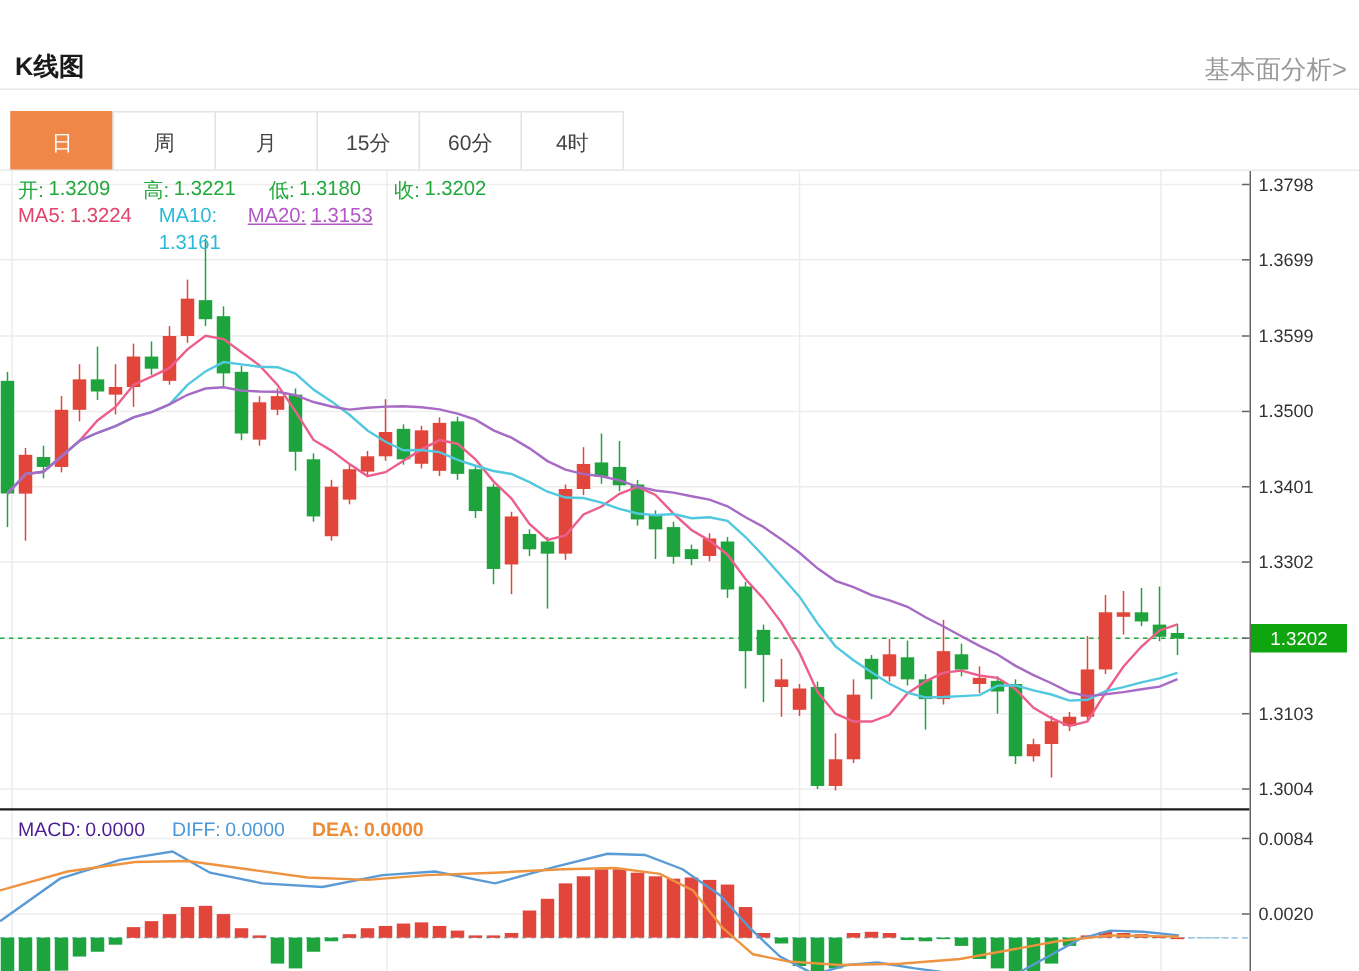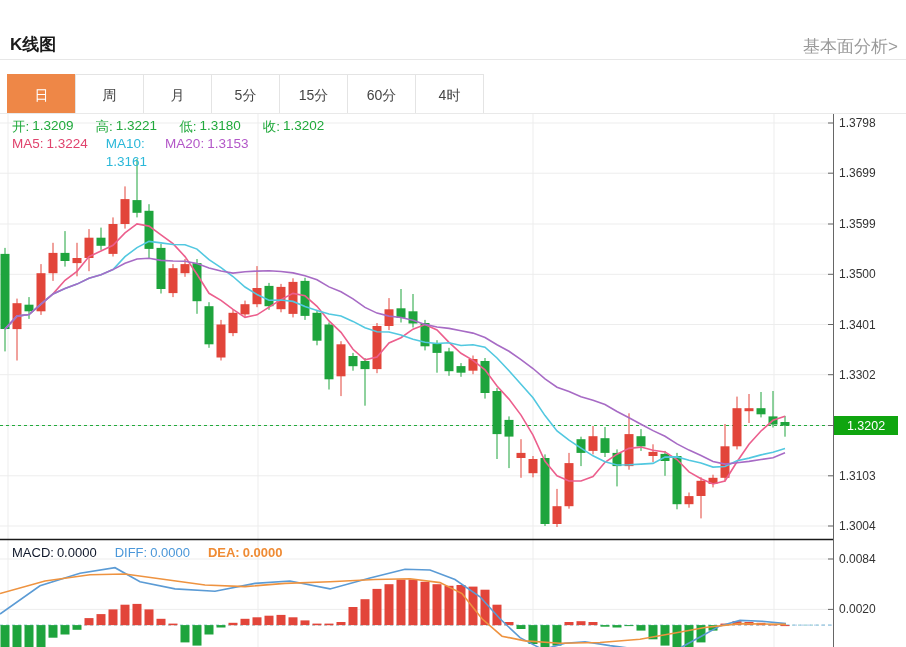--- a/index.html
+++ b/index.html
@@ -13,36 +13,35 @@
        background:#fff;border:1px solid #e4e4e4;margin-left:-1px;cursor:pointer;box-sizing:border-box;}
   .tab.active{background:#ee8747;border-color:#ee8747;color:#fff;}
   .tabbar-underline{position:absolute;left:0;top:87px;width:906px;height:1px;background:#e9e9e9;}
   #chart-wrap{position:absolute;left:0;top:88px;width:906px;height:559px;}
   .overlay-row{position:absolute;display:flex;pointer-events:none;white-space:nowrap;}
   .ohlc-row{left:12px;top:92px;font-size:13.5px;gap:22px;}
   .ohlc-row span{color:#21a93c;}
   .ma-row{left:12px;top:110px;font-size:13.5px;gap:18px;}
   .macd-row{left:12px;top:519px;font-size:13px;gap:18px;}
   .pair{display:inline-flex;gap:3px;}
-  .c-ma5{color:#e0436d;}  .c-ma10{color:#2bb8d9;flex-direction:column;}  .c-ma20{color:#b357c8;}
-  .c-macd{color:#0f172a;text-align:right;} .c-diff{color:#4a97d9;}  .c-dea{color:#ef8b34;font-weight:bold;}
+  .c-ma5{color:#e0436d;}  .c-ma10{color:#2bb8d9;flex-direction:column;}  .c-ma20{color:#b357c8;text-decoration:underline;}
+  .c-macd{color:#4c1d95;text-align:right;} .c-diff{color:#4a97d9;}  .c-dea{color:#ef8b34;font-weight:bold;}
 </style>
 </head>
 <body>
 
 <div id="app">
   <div class="page-title">K线图</div>
   <a class="top-link">基本面分析&gt;</a>
   <div class="header-divider"></div>
 
   <div class="tabbar">
     <div class="tab active">日</div>
     <div class="tab">周</div>
     <div class="tab">月</div>
-    <div class="tab">5分</div>
     <div class="tab">15分</div>
     <div class="tab">60分</div>
     <div class="tab">4时</div>
   </div>
   <div class="tabbar-underline"></div>
 
   <div id="chart-wrap"><svg width="906" height="559" xmlns="http://www.w3.org/2000/svg" font-family="Liberation Sans, sans-serif">
         <g>
           <line x1="8" y1="0" x2="8" y2="553" stroke="#ededed"></line>
           <line x1="258" y1="0" x2="258" y2="553" stroke="#ededed"></line>

